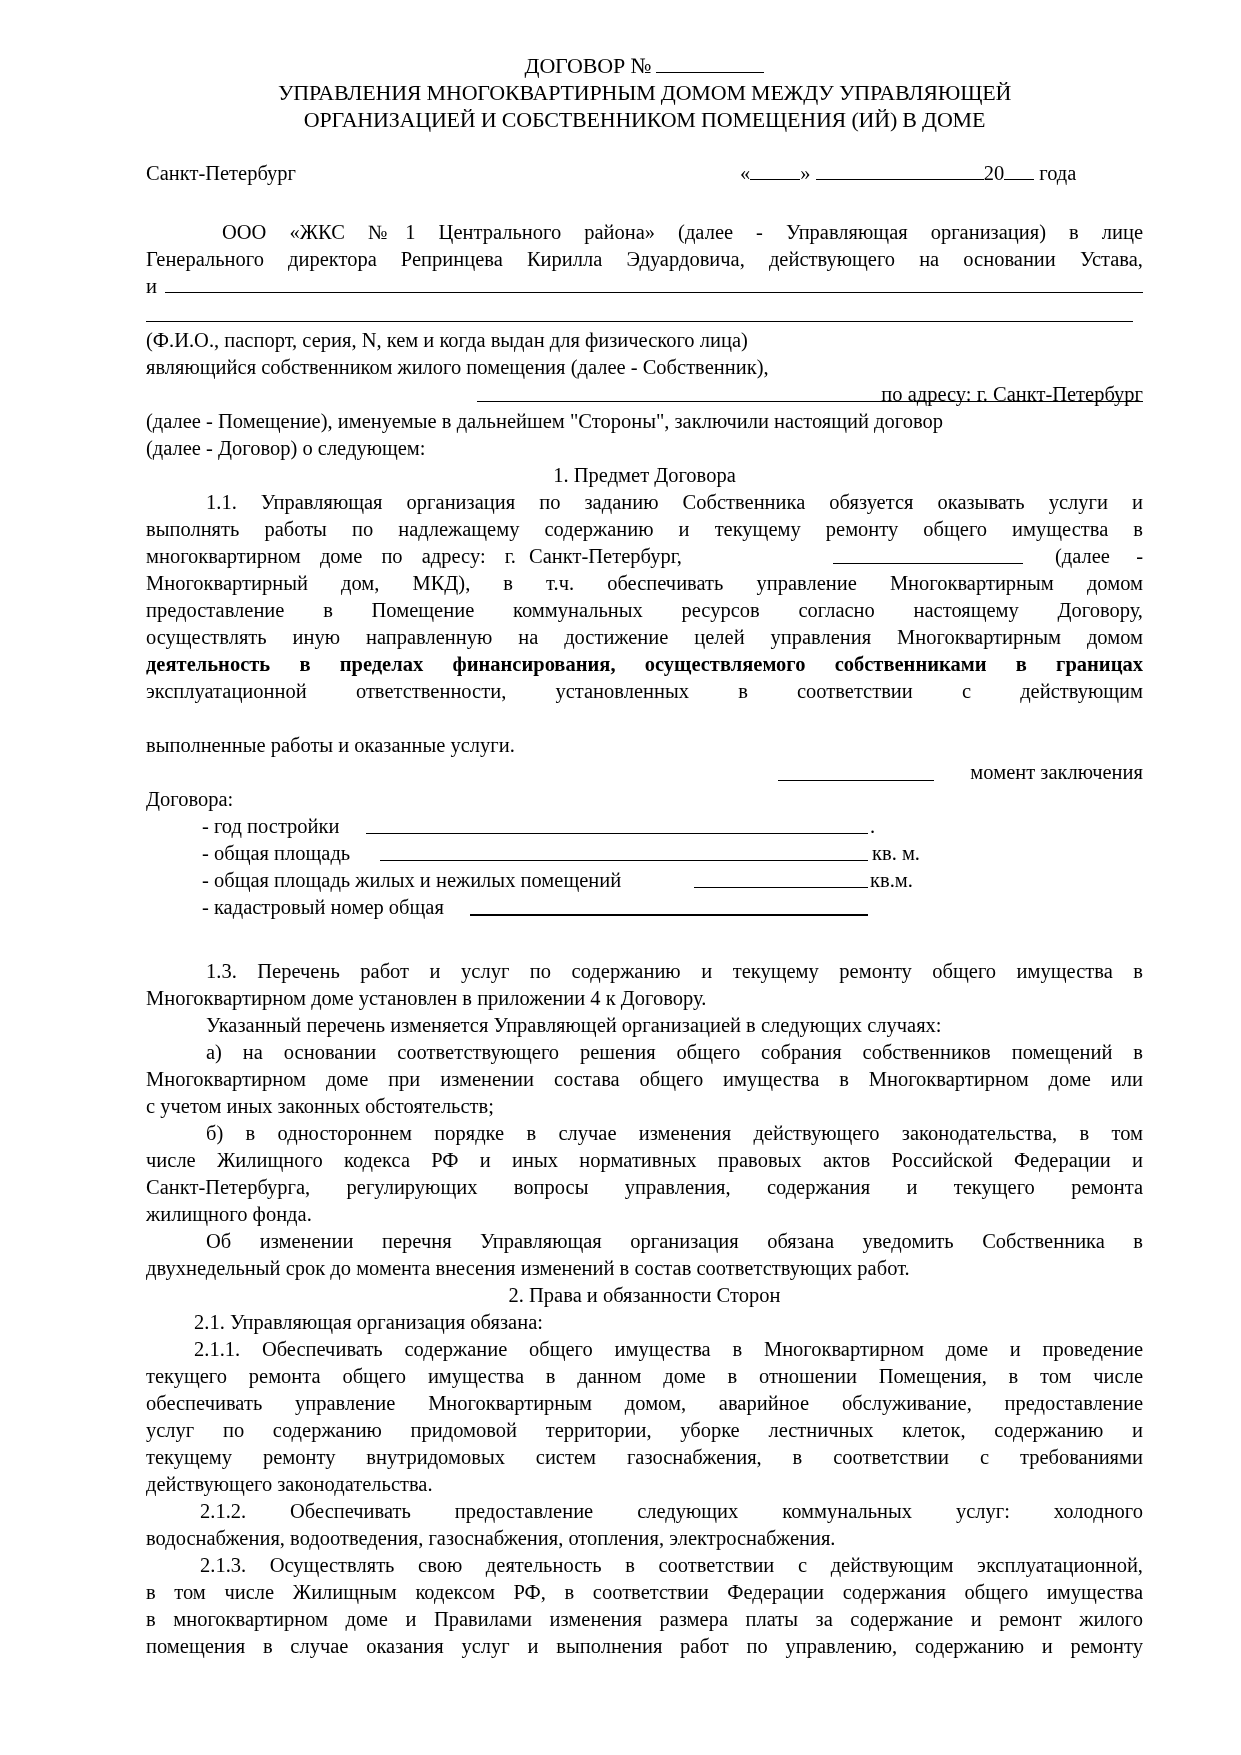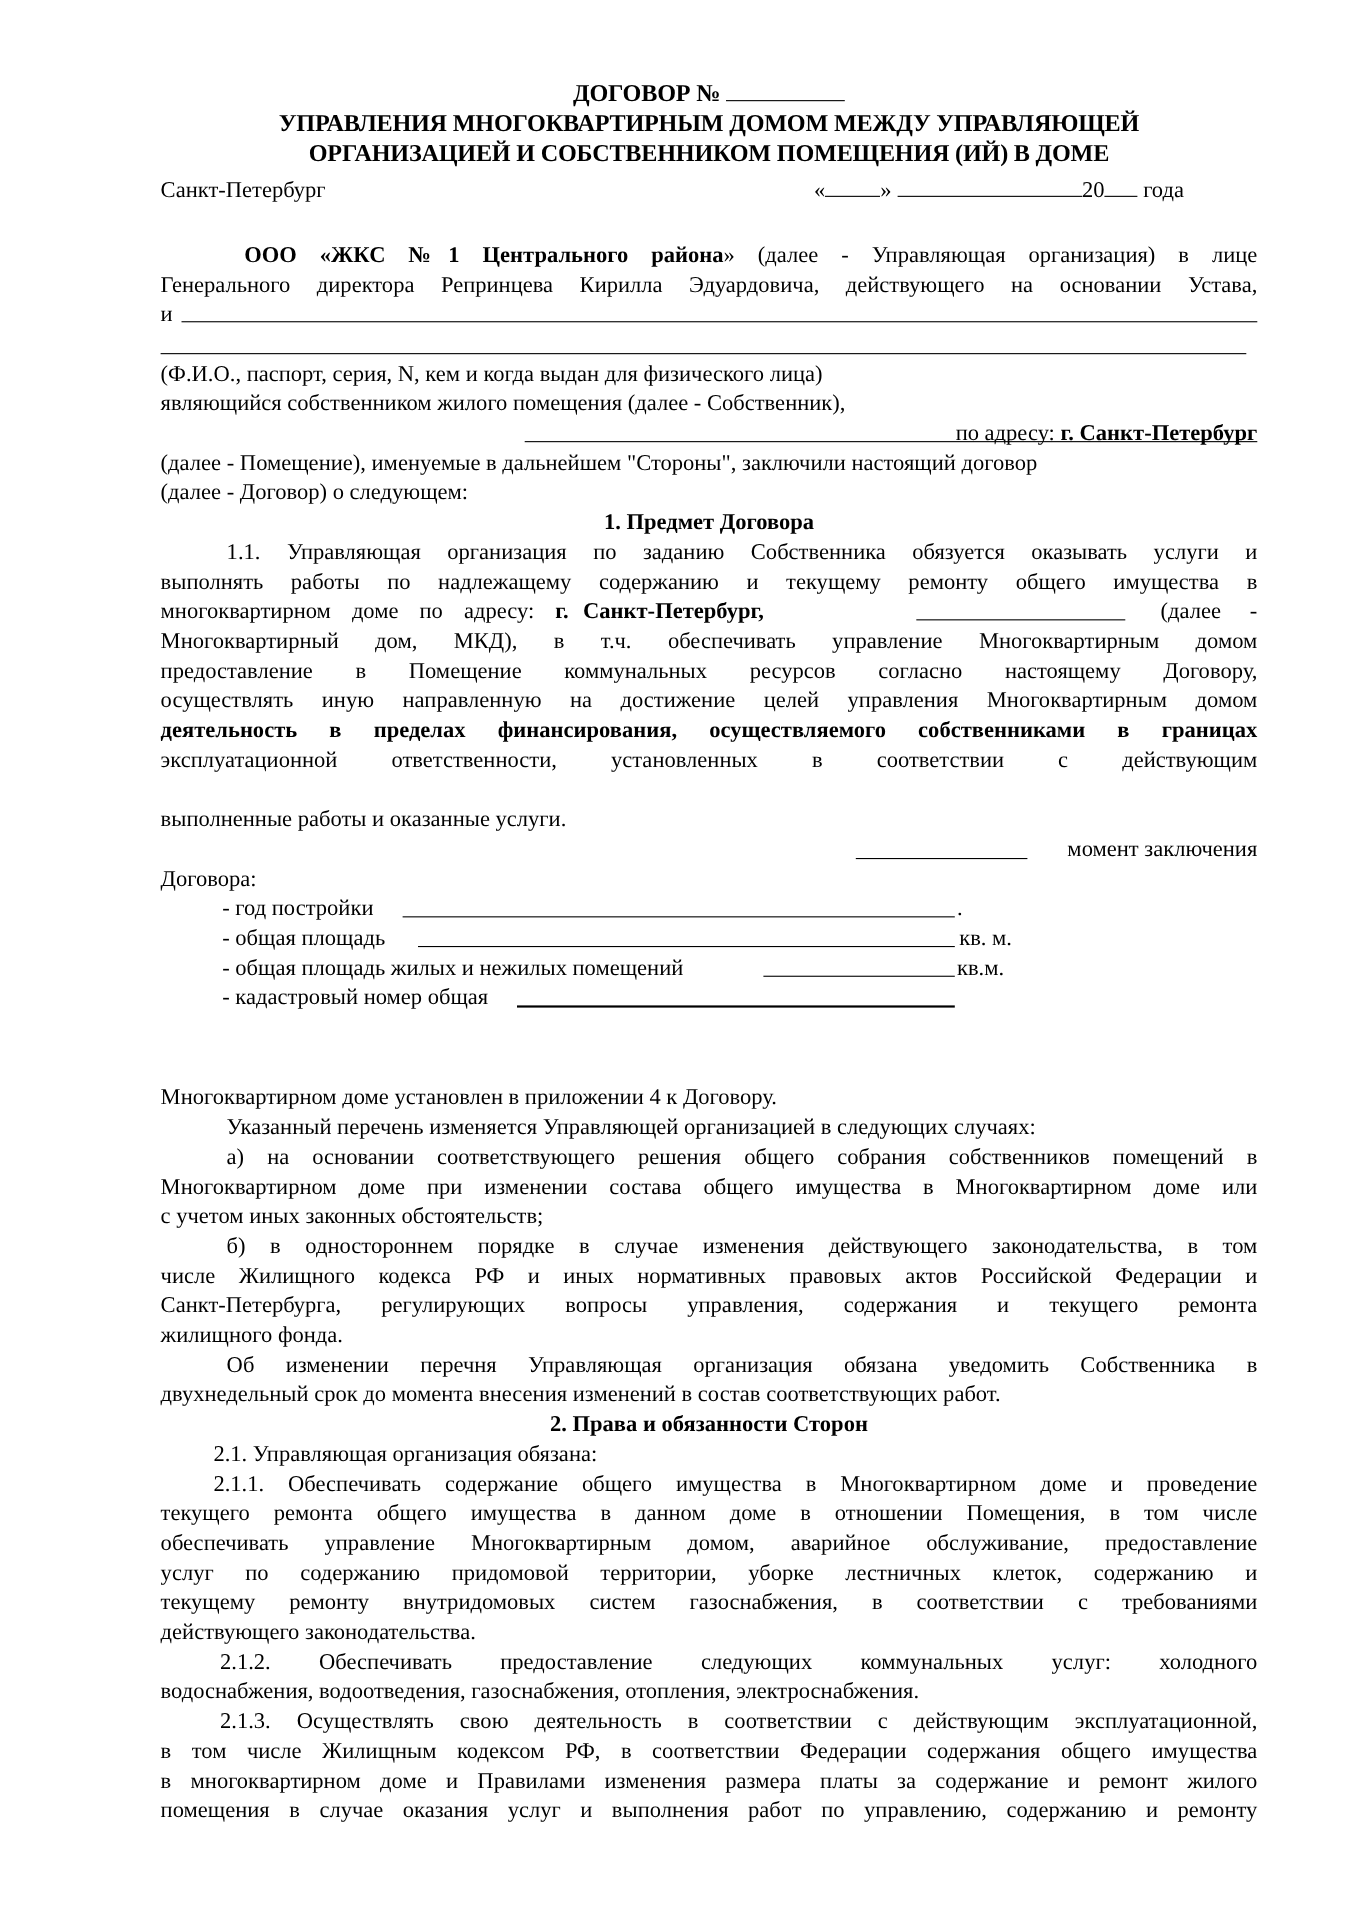--- a/index.html
+++ b/index.html
@@ -5,22 +5,22 @@
   html, body { margin: 0; padding: 0; background: #ffffff; }
   body { width: 1241px; height: 1755px; overflow: hidden; position: relative; }
   .page {
     position: absolute; left: 0; top: 0; width: 1241px; height: 1755px;
     font-family: "Liberation Serif", serif; color: #000;
     font-size: 20.5px;
   }
   .ln { position: absolute; left: 146px; width: 997px; line-height: 27px; white-space: nowrap; }
   .just { text-align: justify; text-align-last: justify; white-space: normal; }
   .center { text-align: center; left: 146px; width: 997px; }
-  .b { font-weight: bold; }
-  .title { font-weight: bold; font-size: 22px; letter-spacing: -0.2px; margin-top: 19px; }
+  .b { font-weight: normal; }
+  .title { font-weight: normal; font-size: 22px; letter-spacing: -0.2px; }
   .ul { display: inline-block; border-bottom: 1.6px solid #000; height: 18px; vertical-align: baseline; }
   .rule { position: absolute; border-bottom: 1.6px solid #000; height: 0; }
 </style>
 </head>
 <body>
 
 <div class="page">
 
   <div class="ln center title" style="top:52px;">
     <span>ДОГОВОР №</span>
@@ -82,20 +82,21 @@
   <div class="rule" style="left:380px; top:860px; width:488px;"></div>
   <div class="ln" style="top:840px; left:872px; width:100px;">кв. м.</div>
 
   <div class="ln" style="top:867px; left:202px;">- общая площадь жилых и нежилых помещений</div>
   <div class="rule" style="left:694px; top:887px; width:174px;"></div>
   <div class="ln" style="top:867px; left:870px; width:100px;">кв.м.</div>
 
   <div class="ln" style="top:894px; left:202px;">- кадастровый номер общая</div>
   <div class="rule" style="left:470px; top:914px; width:398px; border-bottom-width:2.5px;"></div>
 
+  <div class="ln just" style="top:958px; text-indent:60px;">1.3. Перечень работ и услуг по содержанию и текущему ремонту общего имущества в</div>
   <div class="ln" style="top:985px;">Многоквартирном доме установлен в приложении 4 к Договору.</div>
   <div class="ln" style="top:1012px; left:206px;">Указанный перечень изменяется Управляющей организацией в следующих случаях:</div>
   <div class="ln just" style="top:1039px; text-indent:60px;">а) на основании соответствующего решения общего собрания собственников помещений в</div>
   <div class="ln just" style="top:1066px;">Многоквартирном доме при изменении состава общего имущества в Многоквартирном доме или</div>
   <div class="ln" style="top:1093px;">с учетом иных законных обстоятельств;</div>
   <div class="ln just" style="top:1120px; text-indent:60px;">б) в одностороннем порядке в случае изменения действующего законодательства, в том</div>
   <div class="ln just" style="top:1147px;">числе Жилищного кодекса РФ и иных нормативных правовых актов Российской Федерации и</div>
   <div class="ln just" style="top:1174px;">Санкт-Петербурга, регулирующих вопросы управления, содержания и текущего ремонта</div>
   <div class="ln" style="top:1201px;">жилищного фонда.</div>
   <div class="ln just" style="top:1228px; text-indent:60px;">Об изменении перечня Управляющая организация обязана уведомить Собственника в</div>

